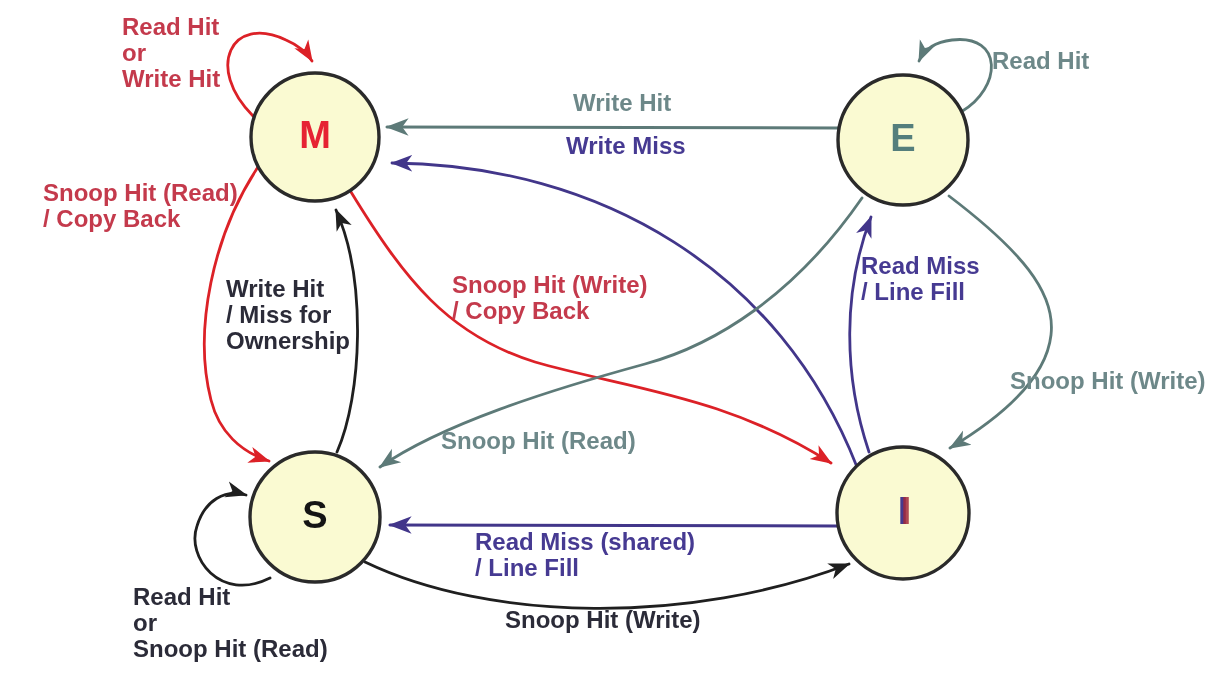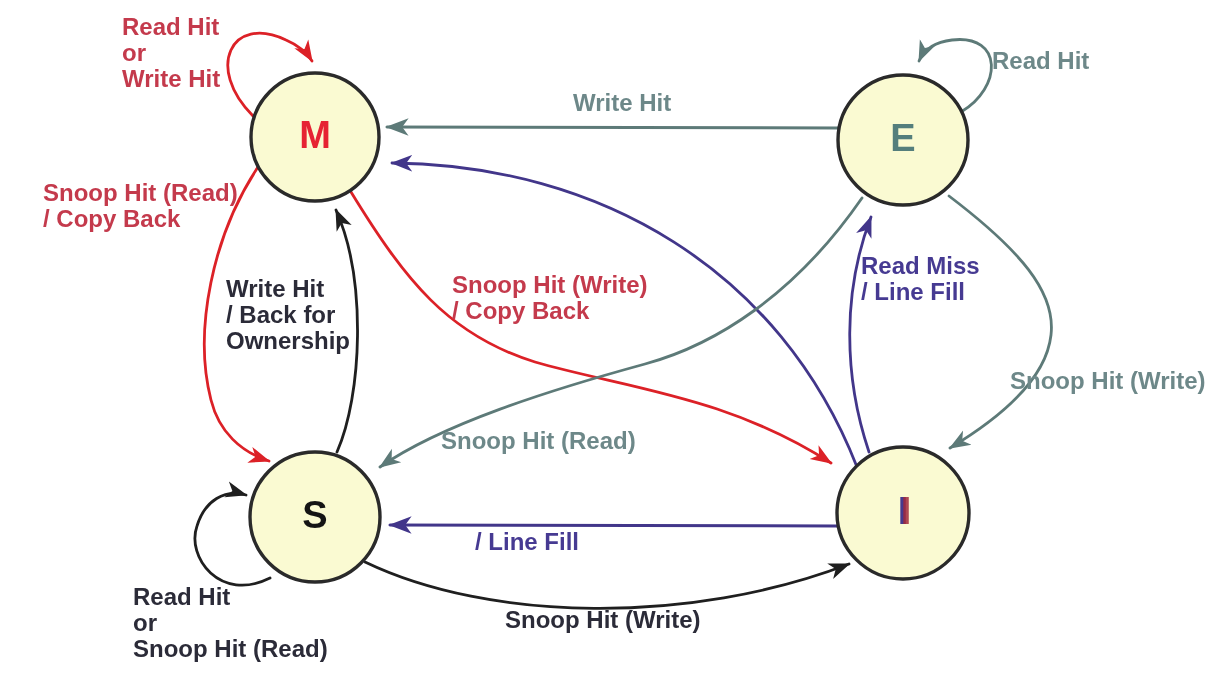--- a/index.html
+++ b/index.html
@@ -104,30 +104,31 @@
     <span>Read Hit</span>
     <span>or</span>
     <span>Snoop Hit (Read)</span>
   </div>
 
   <div class="lbl slate-t" style="left:573px;top:90px;">
     <span>Write Hit</span>
   </div>
 
   <div class="lbl purple-t" style="left:566px;top:133px;">
+    <span>Write Miss</span>
   </div>
 
   <div class="lbl red-t" style="left:43px;top:180px;">
     <span>Snoop Hit (Read)</span>
     <span>/ Copy Back</span>
   </div>
 
   <div class="lbl dark-t" style="left:226px;top:276px;">
     <span>Write Hit</span>
-    <span>/ Back for</span>
+    <span>/ Miss for</span>
     <span>Ownership</span>
   </div>
 
   <div class="lbl red-t" style="left:452px;top:272px;">
     <span>Snoop Hit (Write)</span>
     <span>/ Copy Back</span>
   </div>
 
   <div class="lbl slate-t" style="left:441px;top:428px;">
     <span>Snoop Hit (Read)</span>
@@ -136,20 +137,21 @@
   <div class="lbl purple-t" style="left:861px;top:253px;">
     <span>Read Miss</span>
     <span>/ Line Fill</span>
   </div>
 
   <div class="lbl slate-t" style="left:1010px;top:368px;">
     <span>Snoop Hit (Write)</span>
   </div>
 
   <div class="lbl purple-t" style="left:475px;top:529px;">
+    <span>Read Miss (shared)</span>
     <span>/ Line Fill</span>
   </div>
 
   <div class="lbl dark-t" style="left:505px;top:607px;">
     <span>Snoop Hit (Write)</span>
   </div>
 
 </div>
 
 </body></html>

